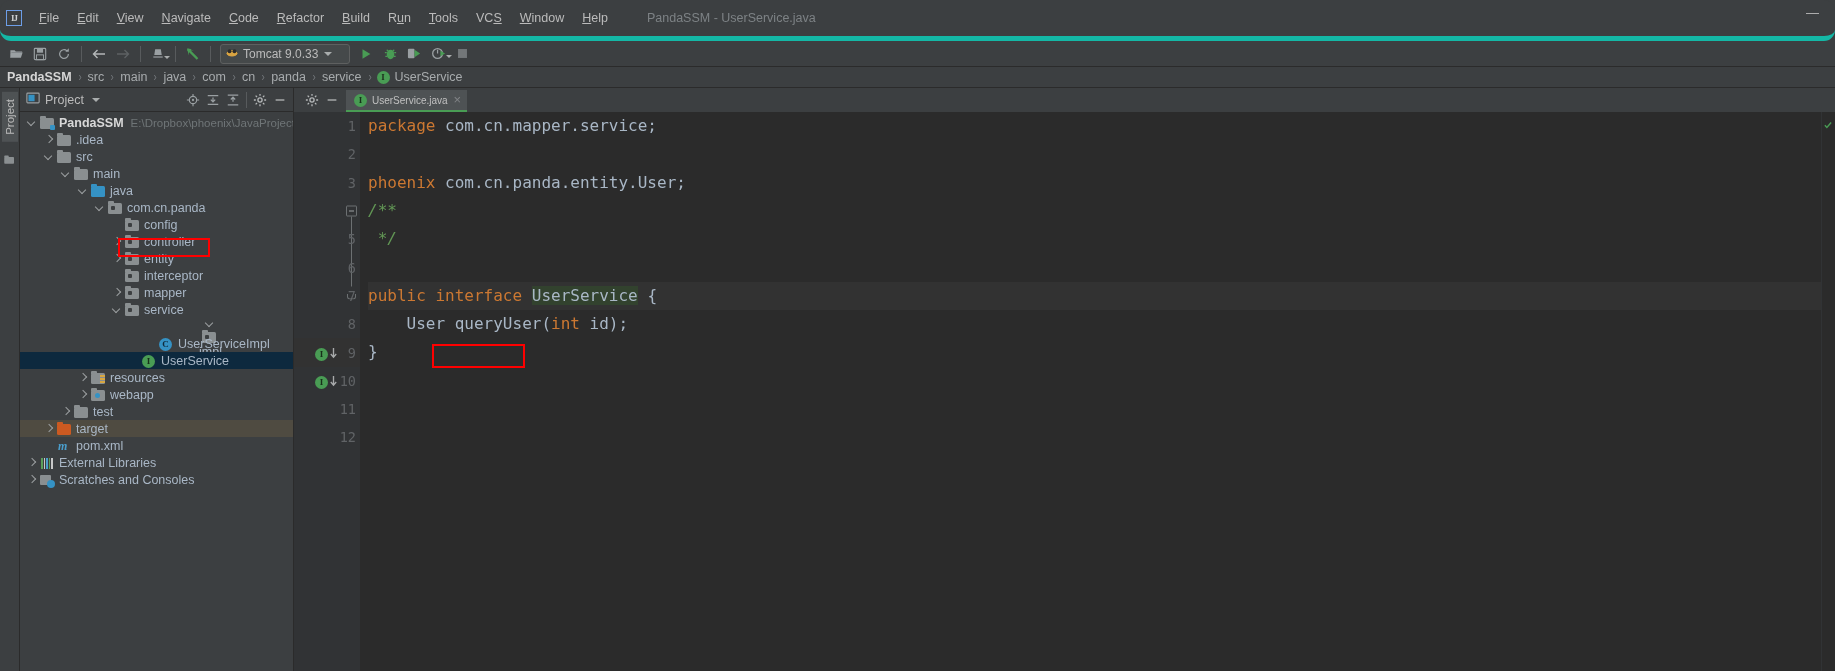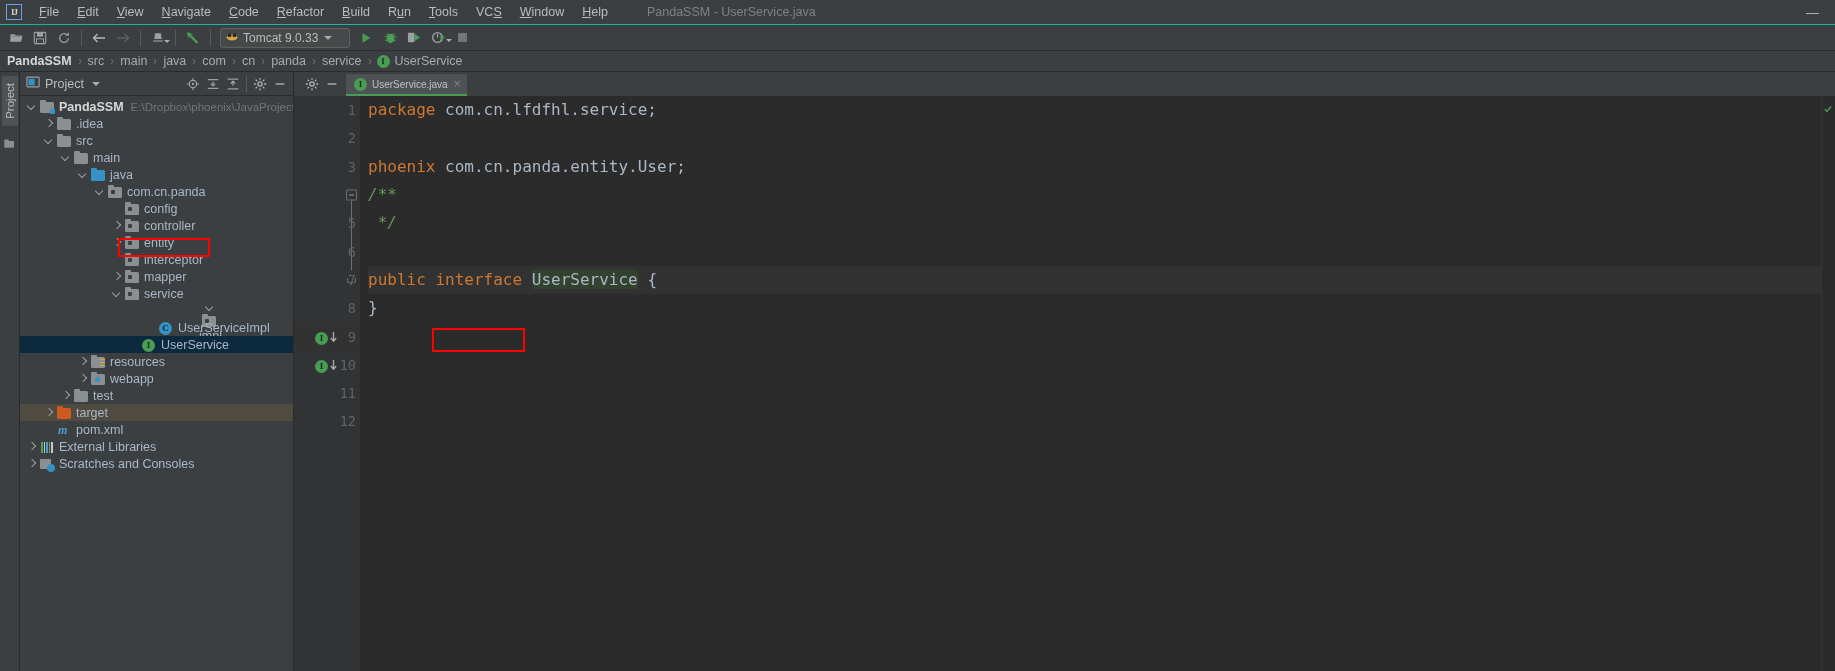--- a/index.html
+++ b/index.html
@@ -6,22 +6,22 @@
   html, body {
     width: 1835px; height: 671px;
     background: #3c3f41;
     font-family: "Liberation Sans", "DejaVu Sans", sans-serif;
     overflow: hidden;
   }
   .app { position: relative; width: 1835px; height: 671px; background: #3c3f41; }
 
   
   .menubar {
-    height: 25px; background: #3c3f41; display: flex; align-items: center;
-    position: relative; border-bottom: 1px solid #14b8a6;
+    height: 41px; background: #3c3f41; display: flex; align-items: center;
+    position: relative; border-bottom: 5px solid #14b8a6; border-radius: 11px;
   }
   .ij-logo {
     width: 16px; height: 16px; margin-left: 6px; margin-right: 8px;
     border: 1px solid #6d9ee8; background: #3c3f41; color: #cfd2d4;
     font-size: 9px; font-weight: bold; line-height: 14px; text-align: center;
     font-family: "Liberation Serif", serif; letter-spacing: -1px;
   }
   .menu-item {
     color: #bbbbbb; font-size: 12.5px; padding: 3px 9px; cursor: default; white-space: nowrap;
   }
@@ -719,27 +719,28 @@
               <span class="ln">10</span>
             </div>
             <div class="gutter-row">
               <span class="ln">11</span>
             </div>
             <div class="gutter-row">
               <span class="ln">12</span>
             </div>
           </div>
         <div class="code-text" id="code-text">
-            <div class="code-row"><span style="position: relative; display: inline-block;"><span class="kw">package</span><span class="txt"> com.cn.lfdfhl.service;</span></span></div>
+            <div class="code-row"><span style="position: relative; display: inline-block;"><span class="kw">package</span><span class="txt"> com.cn.mapper.service;</span></span></div>
             <div class="code-row"><span style="position: relative; display: inline-block;"></span></div>
             <div class="code-row"><span style="position: relative; display: inline-block;"><span class="kw">phoenix</span><span class="txt"> com.cn.panda.entity.User;</span></span></div>
             <div class="code-row"><span style="position: relative; display: inline-block;"><span class="cm">/**</span></span></div>
             <div class="code-row"><span style="position: relative; display: inline-block;"><span class="cm"> */</span></span></div>
             <div class="code-row"><span class="bulb"><span class="bulb-top"></span><span class="bulb-base"></span></span><span style="position: relative; display: inline-block;"></span></div>
             <div class="code-row hl"><span style="position: relative; display: inline-block;"><span class="kw">public </span><span class="kw" id="anno-token" style="position: relative;">interface</span><span class="txt"> </span><span class="txt type-hl">UserService</span><span class="txt"> {</span></span></div>
+            <div class="code-row"><span style="position: relative; display: inline-block;"><span class="txt">    </span><span class="txt">User</span><span class="txt"> queryUser(</span><span class="kw">int</span><span class="txt"> id);</span></span></div>
             <div class="code-row"><span style="position: relative; display: inline-block;"><span class="txt">}</span></span></div>
             <div class="code-row"><span style="position: relative; display: inline-block;"></span></div>
             <div class="anno-box" style="left: 72.4375px; top: 232.375px; width: 92.7031px; height: 24px;"></div>
           </div>
         <div class="scroll-right">
           <div class="status-tick">
             <svg width="10" height="10" viewBox="0 0 16 16">
                 <path d="M3 8.5l3.2 3.5L13 4" fill="none" stroke="#499c54" stroke-width="2.2"></path>
               </svg>
           </div>

